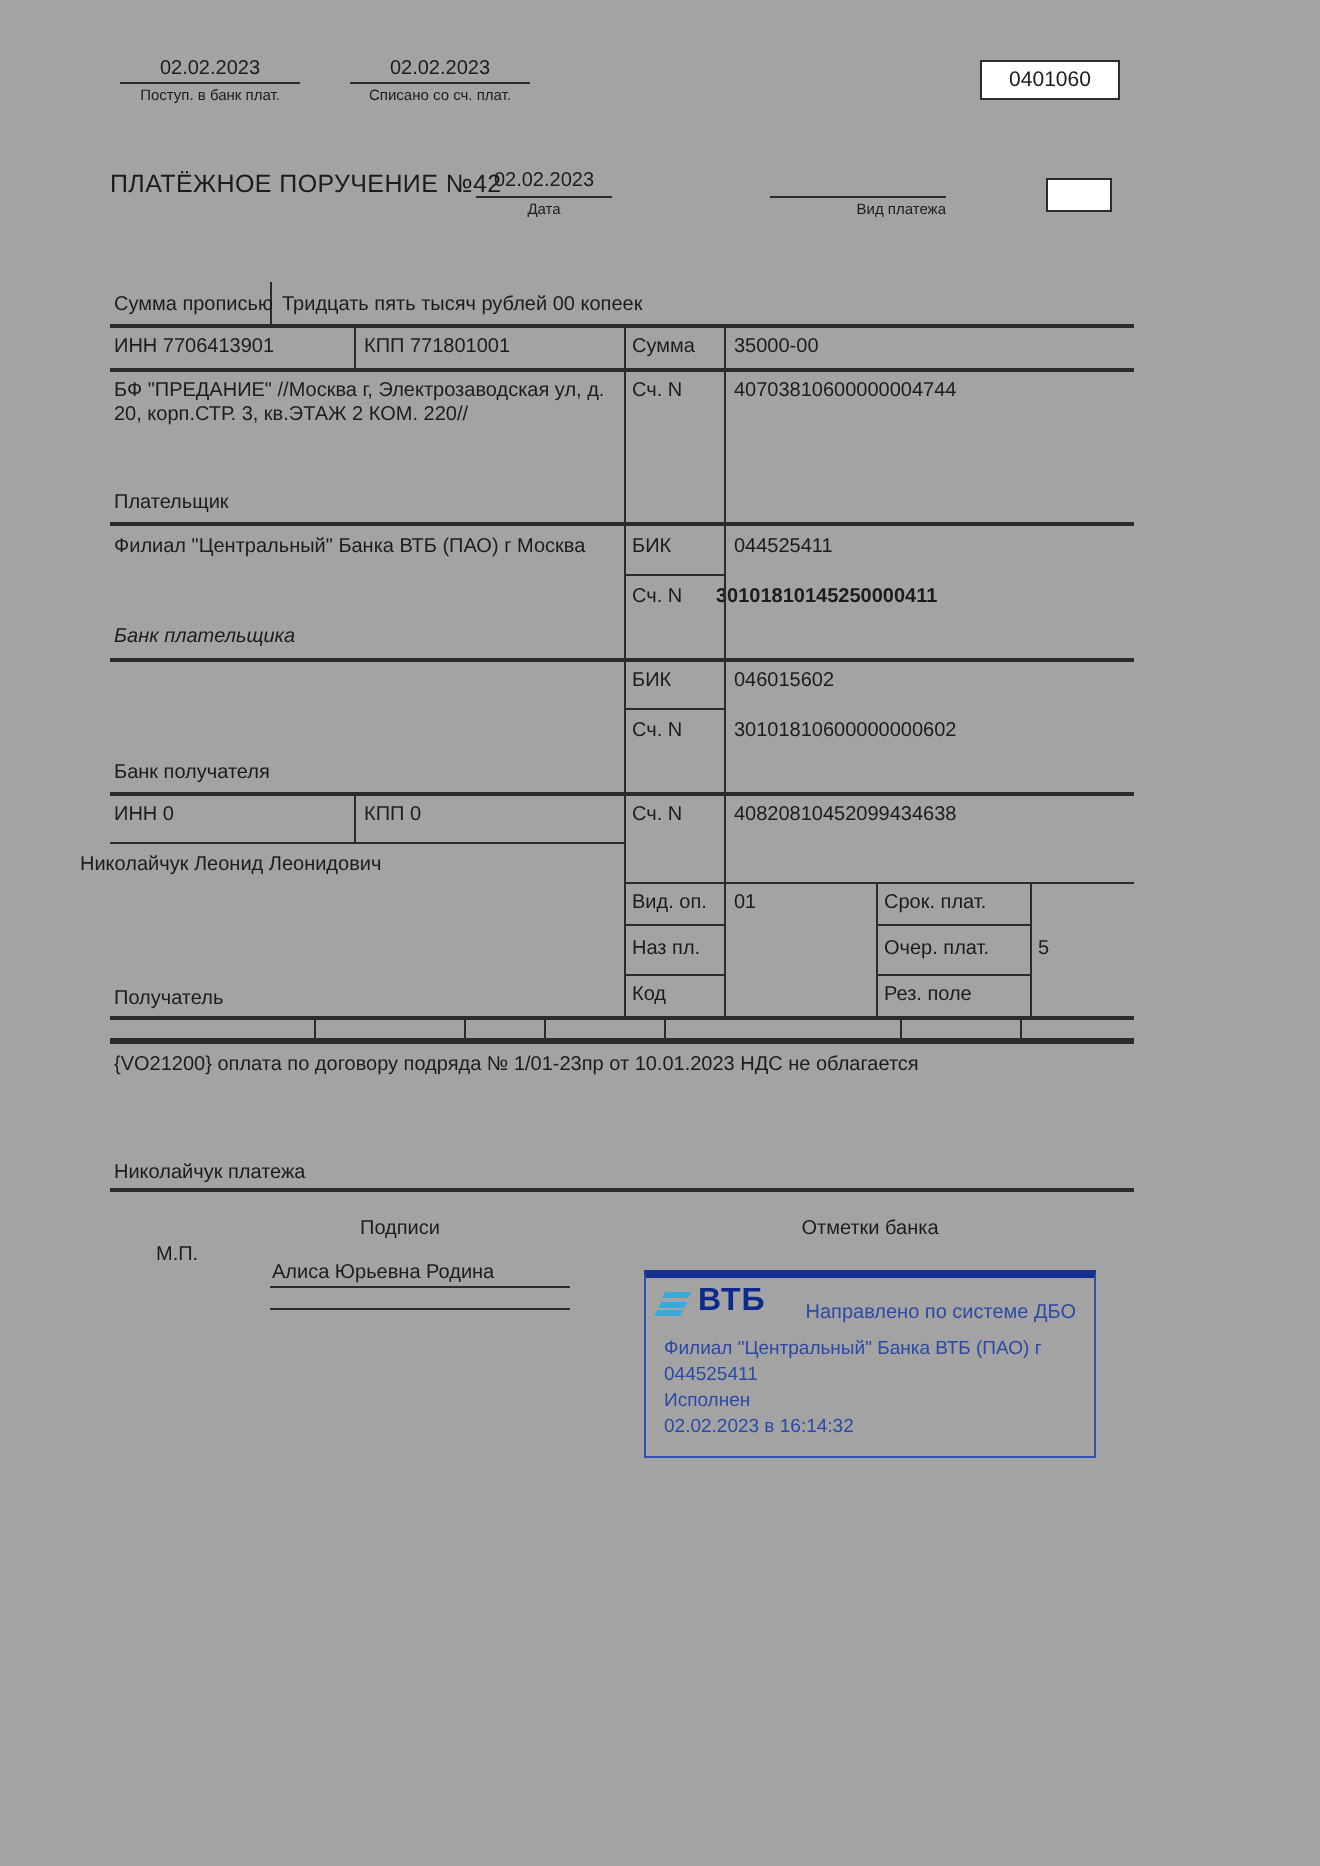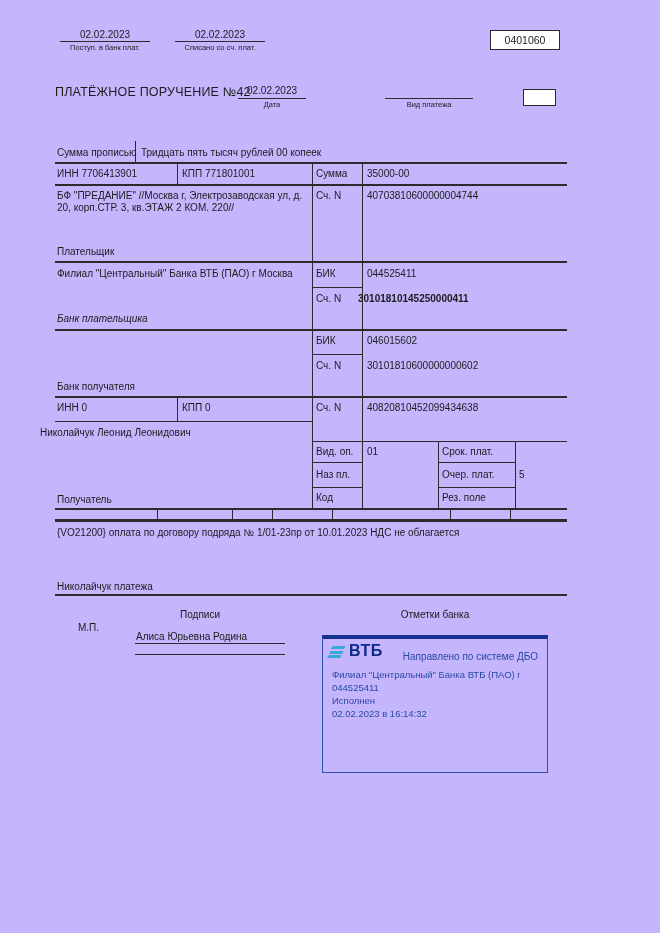--- a/index.html
+++ b/index.html
@@ -1,30 +1,30 @@
 <!DOCTYPE html>
 <html><head>
 <meta charset="utf-8">
 <style>
   html,body{margin:0;padding:0;background:#e8e8e8;}
   .page{
-    position:relative;width:660px;height:933px;background:#c4b5fd;
+    position:relative;width:660px;height:933px;background:#a3a3a3;
     font-family:"Liberation Sans", sans-serif;color:#1c1c1c;overflow:hidden;
     margin:0 auto;
   }
   .t{position:absolute;font-size:10px;line-height:11.5px;white-space:nowrap;}
   .wrap{white-space:normal;}
   .small{font-size:7.5px;line-height:8.5px;}
   .ctr{text-align:center;}
   .hl{position:absolute;background:#2b2b2b;height:1px;}
   .vl{position:absolute;background:#2b2b2b;width:1px;}
   .box{position:absolute;border:1.5px solid #2b2b2b;background:#fff;}
   .title{font-size:12.5px;font-weight:normal;letter-spacing:.2px;}
   .stamp{
-    position:absolute;left:322px;top:635px;width:226px;height:138px;
+    position:absolute;left:322px;top:635px;width:226px;height:94px;
     border:1.5px solid #2f50b0;border-top:4px solid #16308f;box-sizing:border-box;
     color:#2b49a5;font-size:9.5px;line-height:13px;padding:5px 9px 0 9px;
   }
   .stamp-head{display:flex;align-items:flex-start;justify-content:space-between;margin-bottom:5px;}
   .vtb-logo{display:flex;align-items:center;gap:4px;}
   .vtb-word{font-size:16px;font-weight:bold;color:#0b2a8c;letter-spacing:.5px;}
   .stripes{display:flex;flex-direction:column;gap:2px;padding-top:2px;}
   .stripes i{display:block;height:2.5px;width:13px;background:#39a9dc;transform:skewX(-28deg);}
   .stripes i:nth-child(2){margin-left:-2px;}
   .stripes i:nth-child(3){margin-left:-4px;}
@@ -46,21 +46,21 @@
 
   <div class="box" style="left:490px;top:30px;width:68px;height:18px;">
     <div class="t ctr" style="left:0;top:4px;width:68px;font-size:10.5px;">0401060</div>
   </div>
 
   <div class="t title" style="left:55px;top:87px;">ПЛАТЁЖНОЕ ПОРУЧЕНИЕ №42</div>
   <div class="t ctr" style="left:232px;top:85px;width:80px;">02.02.2023</div>
   <div class="hl" style="left:238px;top:98px;width:68px;"></div>
   <div class="t small ctr" style="left:238px;top:101px;width:68px;">Дата</div>
   <div class="hl" style="left:385px;top:98px;width:88px;"></div>
-  <div class="t small ctr" style="left:385px;top:101px;width:88px;">Вид платежа</div>
+  <div class="t small ctr" style="left:385px;top:101px;width:88px;text-align:right;">Вид платежа</div>
   <div class="box" style="left:523px;top:89px;width:31px;height:15px;"></div>
 
   <div class="vl" style="left:135px;top:141px;height:21px;"></div>
   <div class="t" style="left:57px;top:147px;">Сумма прописью</div>
   <div class="t" style="left:141px;top:147px;">Тридцать пять тысяч рублей 00 копеек</div>
   <div class="hl" style="left:55px;top:162px;width:512px;height:2px;"></div>
 
   <div class="t" style="left:57px;top:168px;">ИНН 7706413901</div>
   <div class="t" style="left:182px;top:168px;">КПП 771801001</div>
   <div class="t" style="left:316px;top:168px;">Сумма</div>

